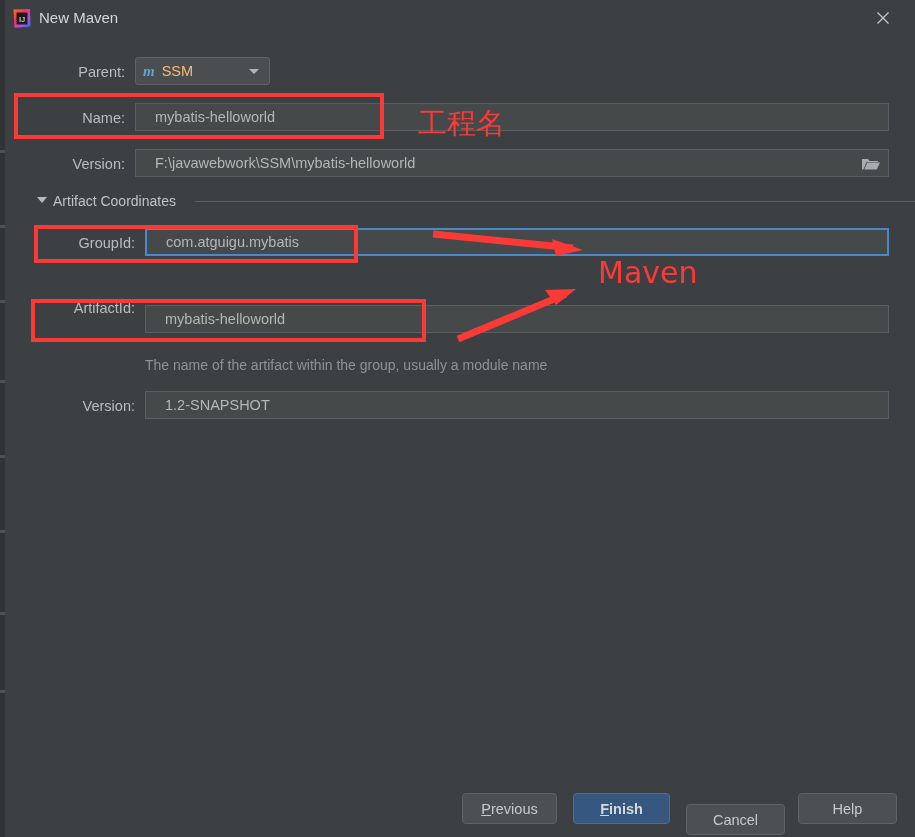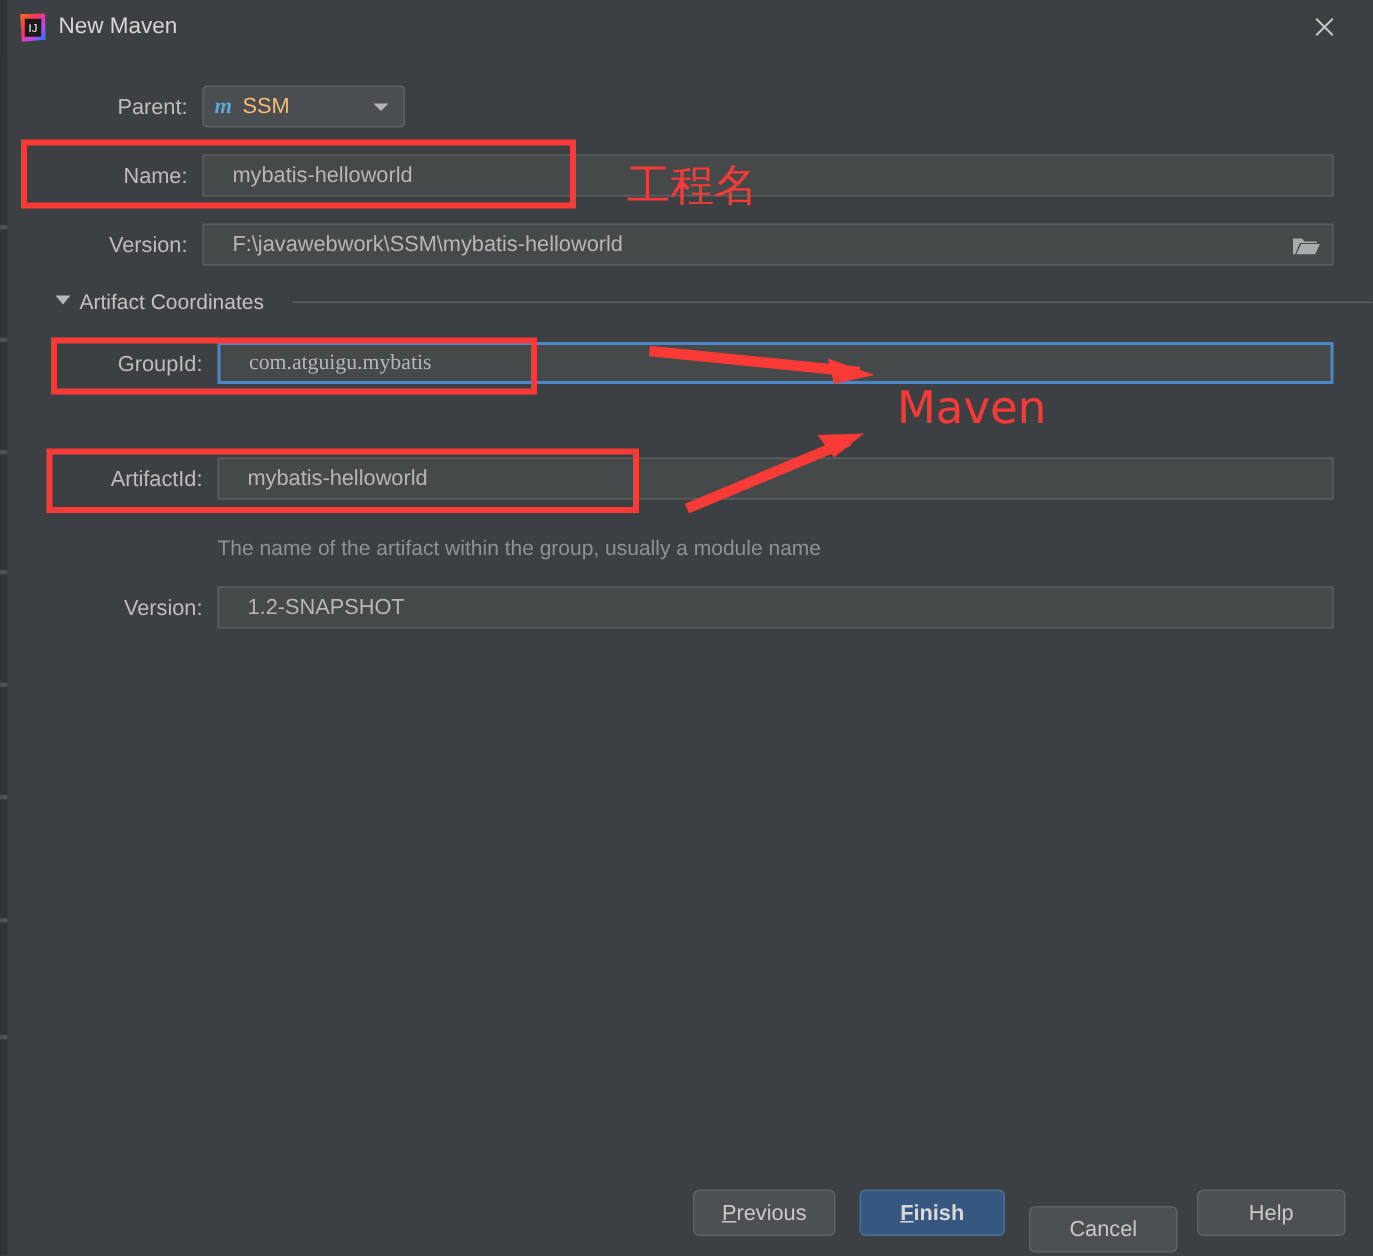--- a/index.html
+++ b/index.html
@@ -281,25 +281,25 @@
       </span>
     </div>
 
     <div class="section-head">
       <span class="tri"></span>
       <span class="sh-text">Artifact Coordinates</span>
       <span class="sh-line"></span>
     </div>
 
     <span class="lbl" style="left:0px; width:130px; top:197px;padding-left:12px;">GroupId:</span>
-    <div class="field focused" style="left:140px; top:192px; width:744px;font-family:Liberation Serif, serif;">
+    <div class="field focused" style="left:140px; top:192px; width:744px;">
       <span>com.atguigu.mybatis</span>
     </div>
 
-    <span class="lbl" style="left:0px; width:130px; top:274px;">ArtifactId:</span>
+    <span class="lbl" style="left:0px; width:130px; top:262px;">ArtifactId:</span>
     <div class="field" style="left:140px; top:269px; width:744px;">
       <span>mybatis-helloworld</span>
     </div>
     <span class="hint" style="left:140px; top:320px;">The name of the artifact within the group, usually a module name</span>
 
     <span class="lbl" style="left:0px; width:130px; top:360px;">Version:</span>
     <div class="field" style="left:140px; top:355px; width:744px;">
       <span>1.2-SNAPSHOT</span>
     </div>
 

